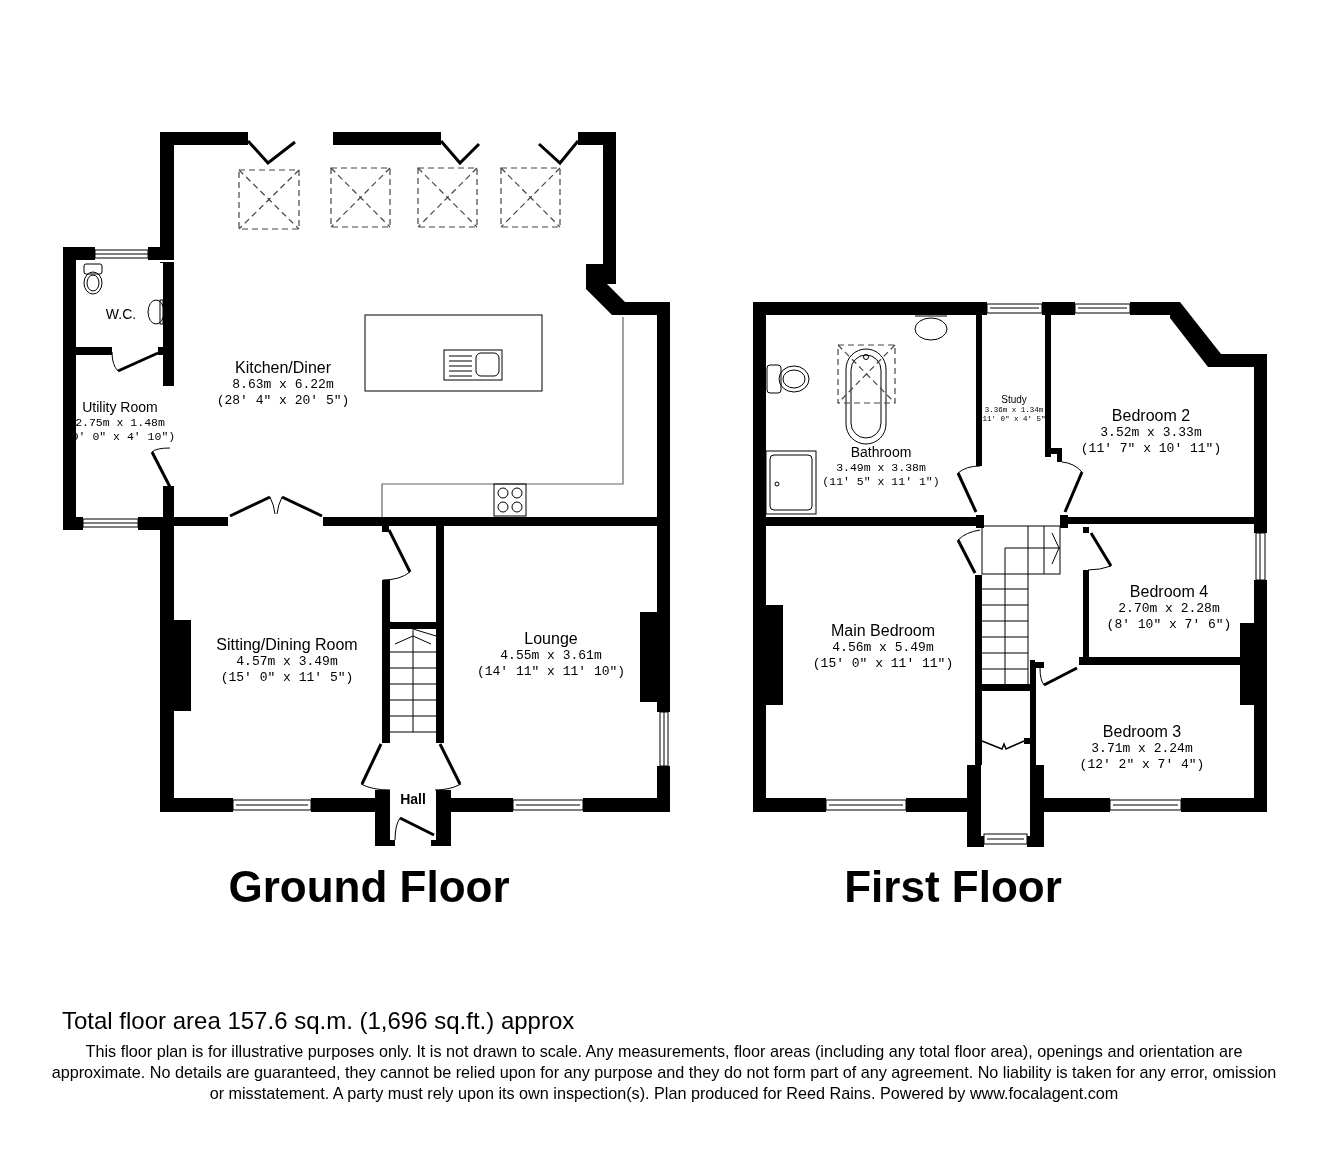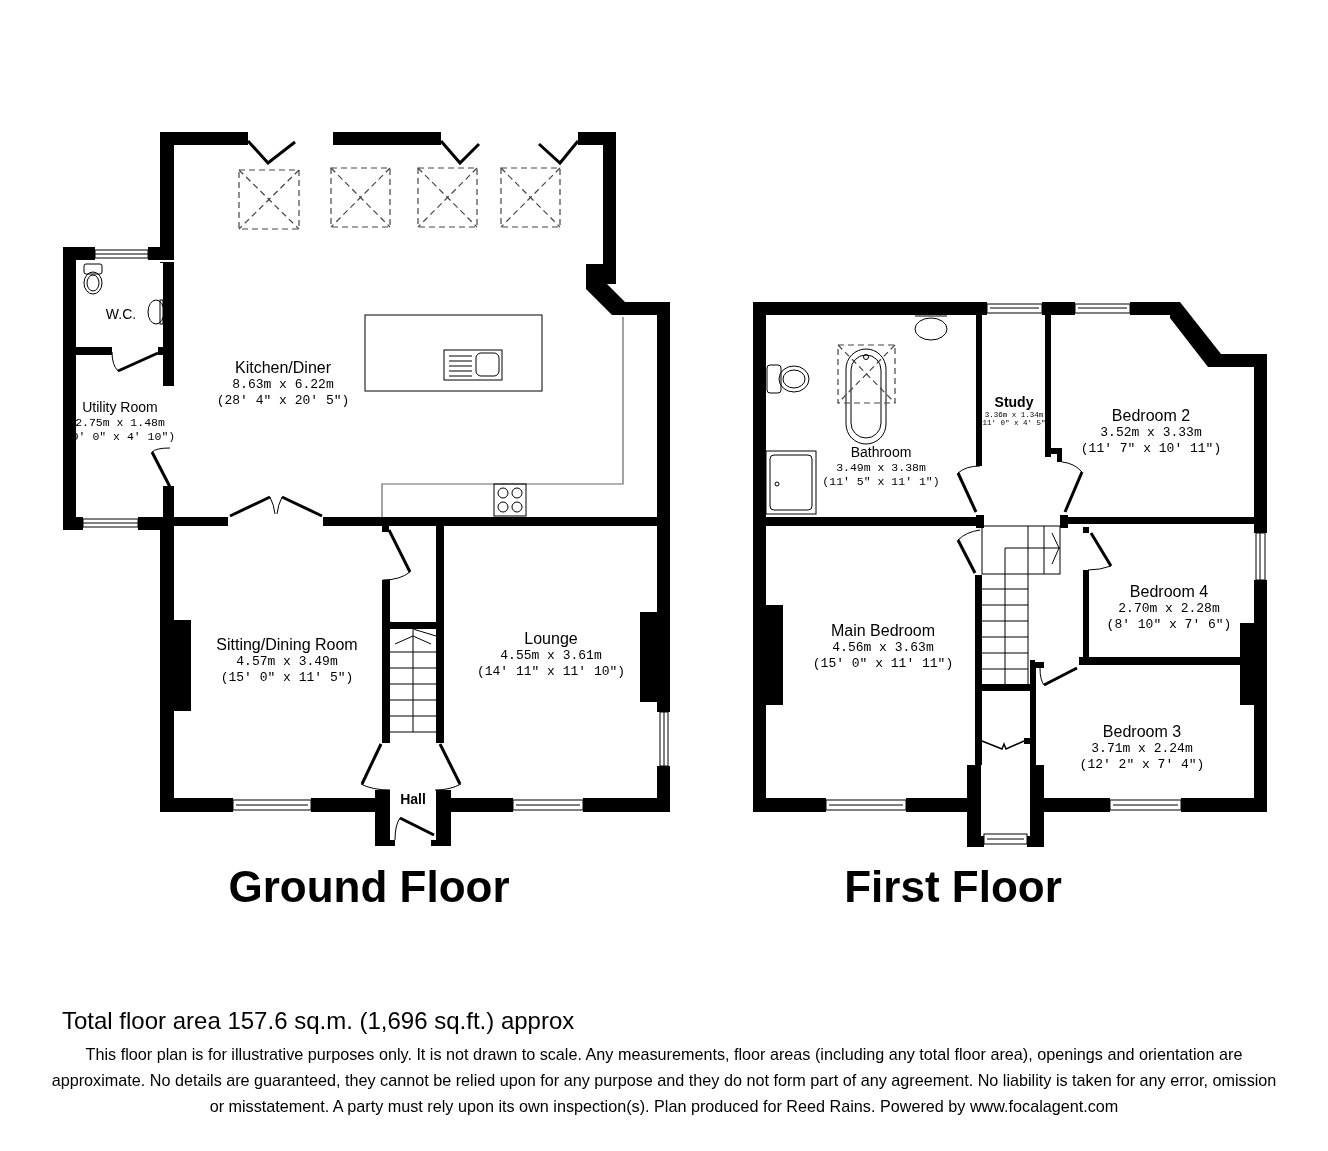--- a/index.html
+++ b/index.html
@@ -9,26 +9,26 @@
   .thin { fill: none; stroke: #000; stroke-width: 1; }
   .thin2 { fill: none; stroke: #000; stroke-width: 1.5; }
   .door { fill: none; stroke: #000; stroke-width: 3; }
   .arc { fill: none; stroke: #000; stroke-width: 1; }
   .dash { fill: none; stroke: #444; stroke-width: 1.2; stroke-dasharray: 6 4; }
   .win { fill: #fff; stroke: #000; stroke-width: 1; }
   .gray { fill: none; stroke: #666; stroke-width: 1.2; }
   .lbl { position: absolute; text-align: center; line-height: 1.2; white-space: nowrap; transform: translateX(-50%); }
   .lbl .nm { font-size: 16px; text-align: center; }
   .lbl .dm { font-size: 13px; font-family: Liberation Mono, monospace; }
-  .lbl.sm .nm { font-size: 14px; font-weight: bold; }
+  .lbl.sm .nm { font-size: 10px; font-weight: normal; }
   .lbl.sm .dm { font-size: 7.5px; line-height: 1.15; }
   .lbl.hall .nm { font-size: 14px; font-weight: bold; }
   .floor-title { position: absolute; font-weight: bold; font-size: 44px; transform: translateX(-50%); white-space: nowrap; }
   .total { position: absolute; left: 62px; top: 1007px; font-size: 24px; }
-  .disclaimer { position: absolute; left: 50px; top: 1041px; width: 1228px; text-align: center; font-size: 16.2px; line-height: 26px; }
+  .disclaimer { position: absolute; left: 50px; top: 1041px; width: 1228px; text-align: center; font-size: 16.2px; line-height: 21px; }
 </style>
 </head>
 <body>
 
 <svg id="plan" width="1328" height="1151" viewBox="0 0 1328 1151">
 
   <g>
 
     <rect class="wall" x="160" y="132" width="88" height="13"></rect>
     <rect class="wall" x="333" y="132" width="108" height="13"></rect>
@@ -314,21 +314,21 @@
   <div class="dm">3.36m x 1.34m</div>
   <div class="dm">(11' 0" x 4' 5")</div>
 </div>
 <div class="lbl" style="left:1151px; top:406px;">
   <div class="nm">Bedroom 2</div>
   <div class="dm">3.52m x 3.33m</div>
   <div class="dm">(11' 7" x 10' 11")</div>
 </div>
 <div class="lbl" style="left:883px; top:621px;">
   <div class="nm">Main Bedroom</div>
-  <div class="dm">4.56m x 3.63m</div>
+  <div class="dm">4.56m x 5.49m</div>
   <div class="dm">(15' 0" x 11' 11")</div>
 </div>
 <div class="lbl" style="left:1169px; top:582px;">
   <div class="nm">Bedroom 4</div>
   <div class="dm">2.70m x 2.28m</div>
   <div class="dm">(8' 10" x 7' 6")</div>
 </div>
 <div class="lbl" style="left:1142px; top:722px;">
   <div class="nm">Bedroom 3</div>
   <div class="dm">3.71m x 2.24m</div>

